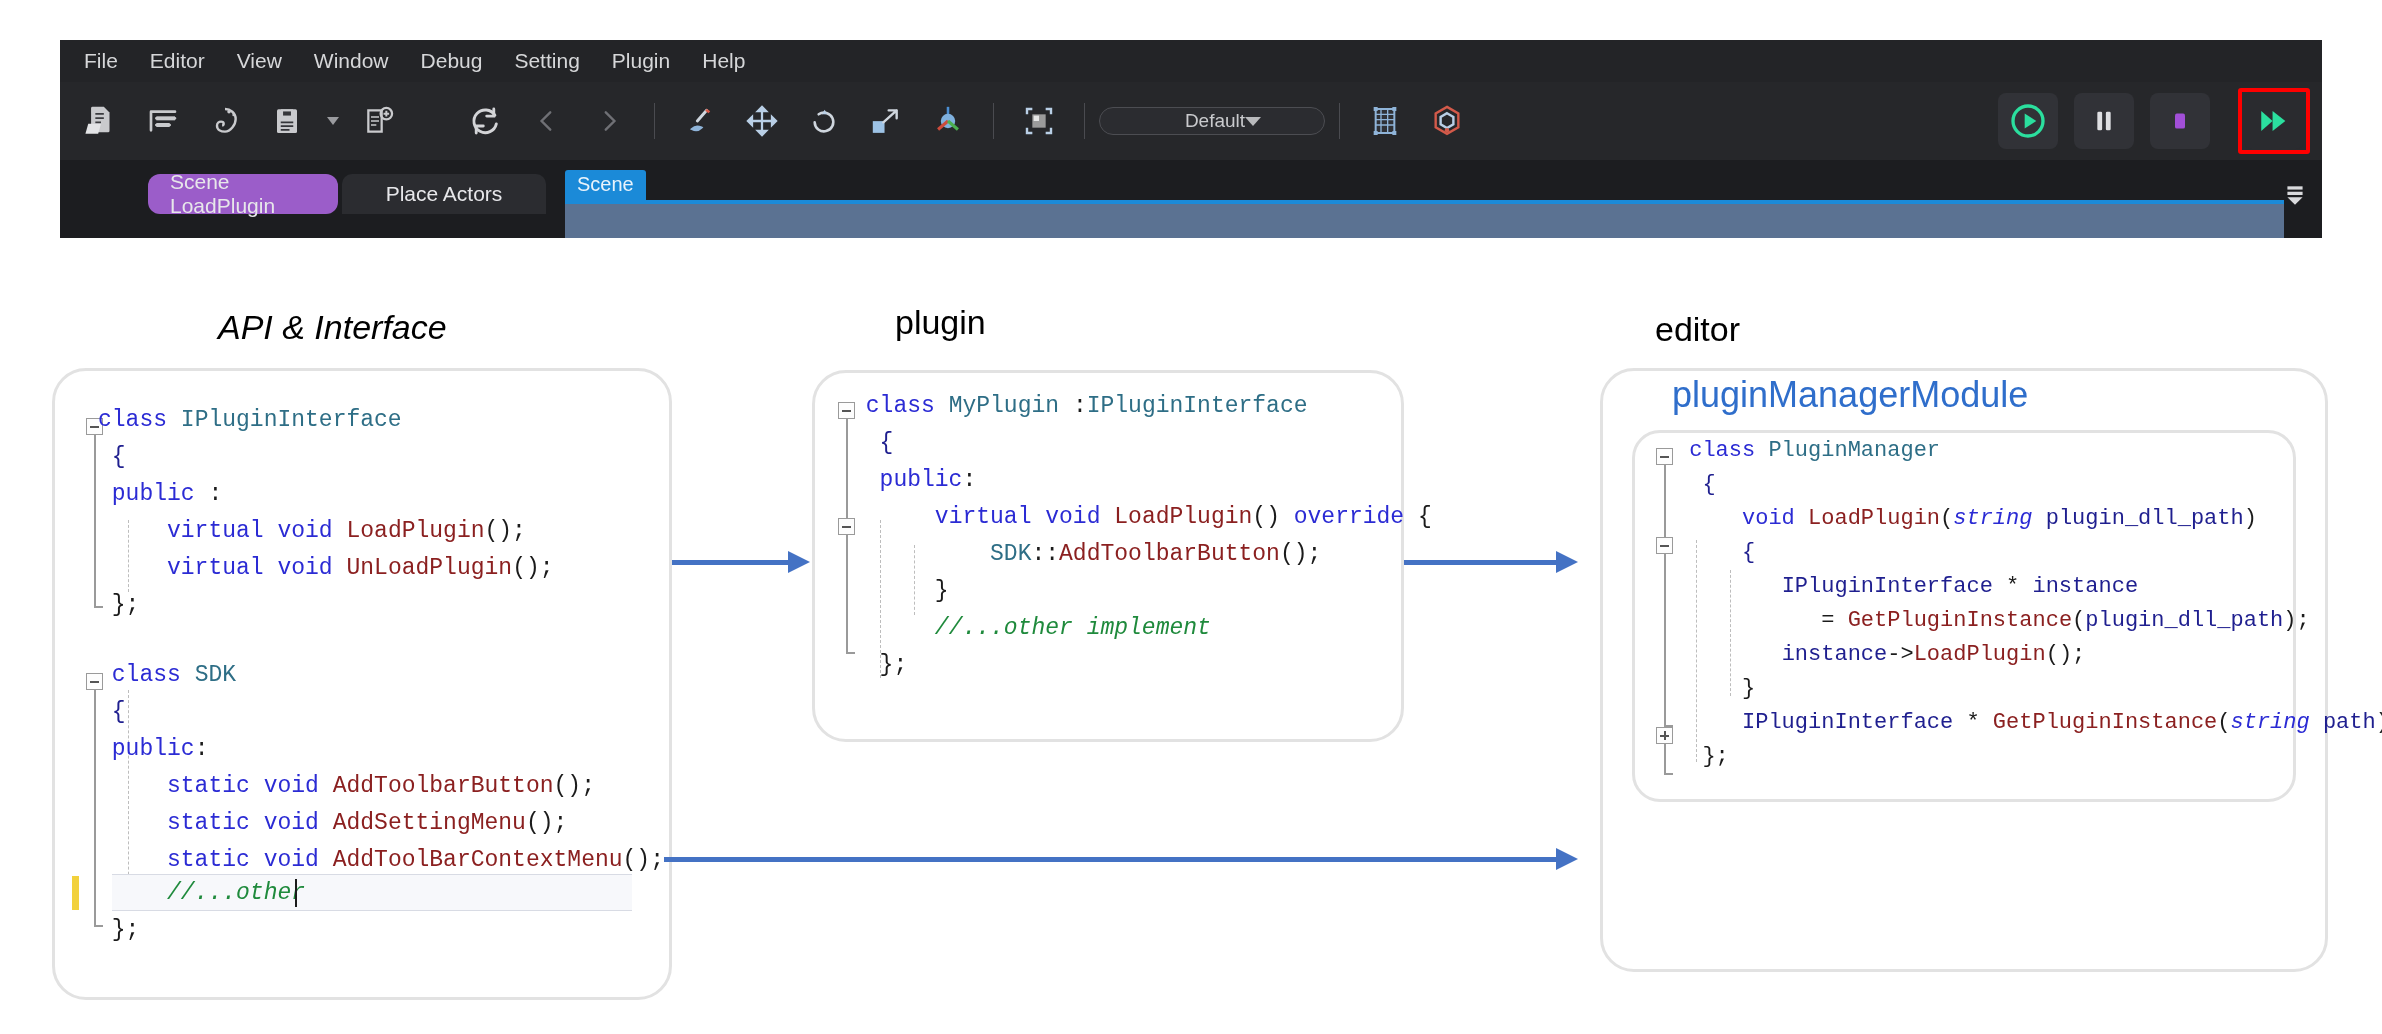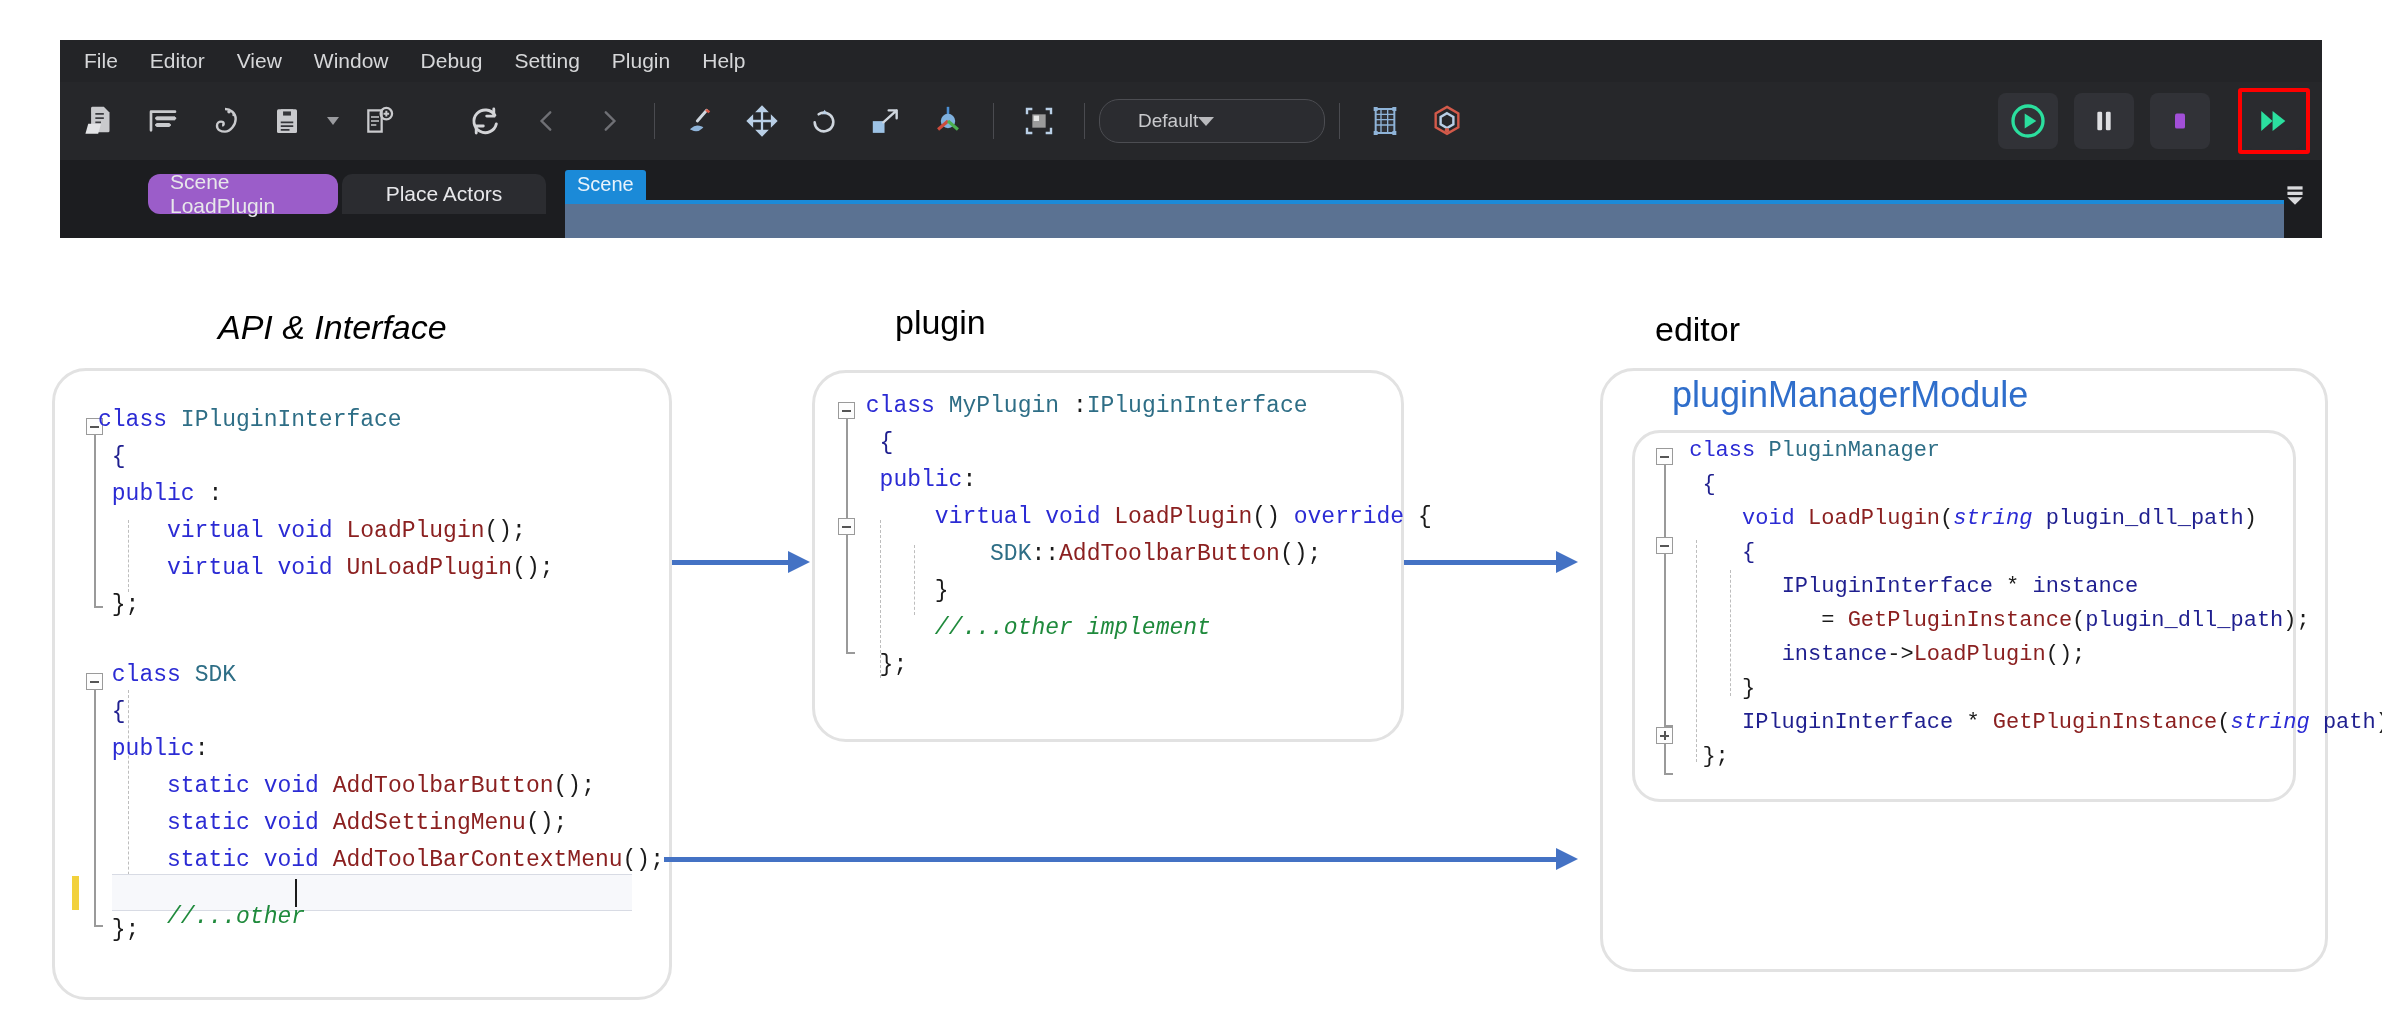--- a/index.html
+++ b/index.html
@@ -40,22 +40,22 @@
     width:54px; height:54px; display:flex; align-items:center; justify-content:center;
     border-radius:6px; margin:0 4px; position:relative;
   }
   .tool-sep {
     width:1px; height:36px; background:#4a4b50; margin:0 14px;
   }
   .tool-gap { width:22px; }
   svg { display:block; }
 
   .combo {
-    width:226px; height:44px; border:1.5px solid #4c4d52; border-radius:20px;
-    display:flex; align-items:center; justify-content:flex-start;
+    width:226px; height:28px; border:1.5px solid #4c4d52; border-radius:20px;
+    display:flex; align-items:center; justify-content:center;
     padding:0 16px 0 38px; color:#c9cacd; font-size:19px;
     background:#2b2c30;
   }
   .combo .caret {
     width:0;height:0;border-left:8px solid transparent;border-right:8px solid transparent;
     border-top:9px solid #b9babd;
   }
 
   .play-btn {
     width:60px; height:56px; border-radius:8px; background:#313237;
@@ -417,21 +417,21 @@
 
 <div class="code" style="left:98px; top:657px;"> <span class="kw">class</span> <span class="typ">SDK</span>
  {
  <span class="kw">public</span><span class="pl">:</span>
      <span class="kw">static</span> <span class="kw">void</span> <span class="fn">AddToolbarButton</span><span class="pl">();</span>
      <span class="kw">static</span> <span class="kw">void</span> <span class="fn">AddSettingMenu</span><span class="pl">();</span>
      <span class="kw">static</span> <span class="kw">void</span> <span class="fn">AddToolBarContextMenu</span><span class="pl">();</span></div>
 
 <div class="activeline" style="left:112px; top:874px; width:520px; height:37px;"></div>
 <div class="linemark" style="left:72px; top:876px; height:34px;"></div>
-<div class="code" style="left:98px; top:875px; line-height:37px;margin-top:24px;">     <span class="cm">//...other </span></div>
+<div class="code" style="left:98px; top:875px; line-height:37px;">     <span class="cm">//...other </span></div>
 <div class="caretbar" style="left:295px; top:879px; height:28px;"></div>
 <div class="code" style="left:98px; top:912px;"> <span class="pl">};</span></div>
 
 <div class="rbox" style="left:812px; top:370px; width:592px; height:372px;"></div>
 
 <div class="fold" style="left:838px; top:402px;"></div>
 <div class="vline" style="left:846px; top:419px; height:108px;"></div>
 <div class="fold" style="left:838px; top:518px;"></div>
 <div class="vline" style="left:846px; top:535px; height:118px;"></div>
 <div class="vline-end" style="left:846px; top:652px;"></div>

